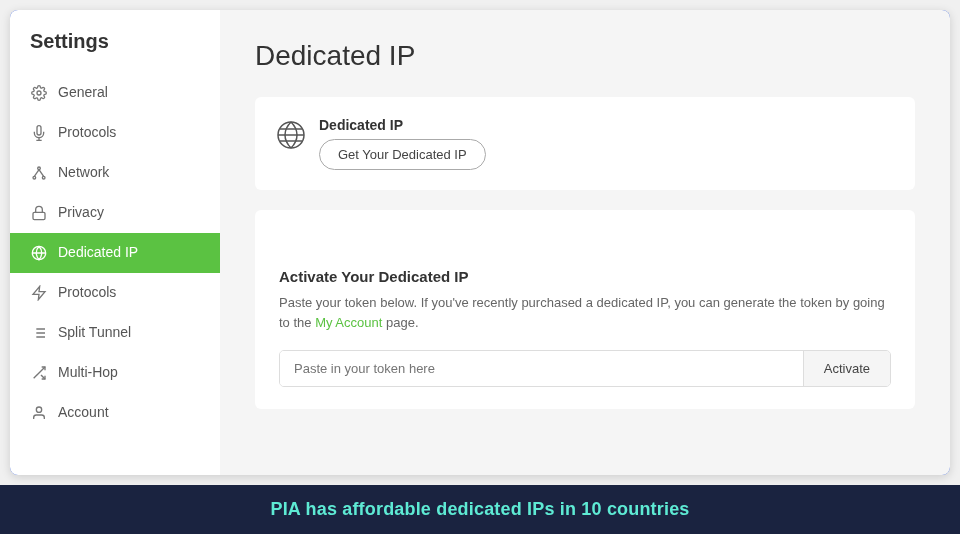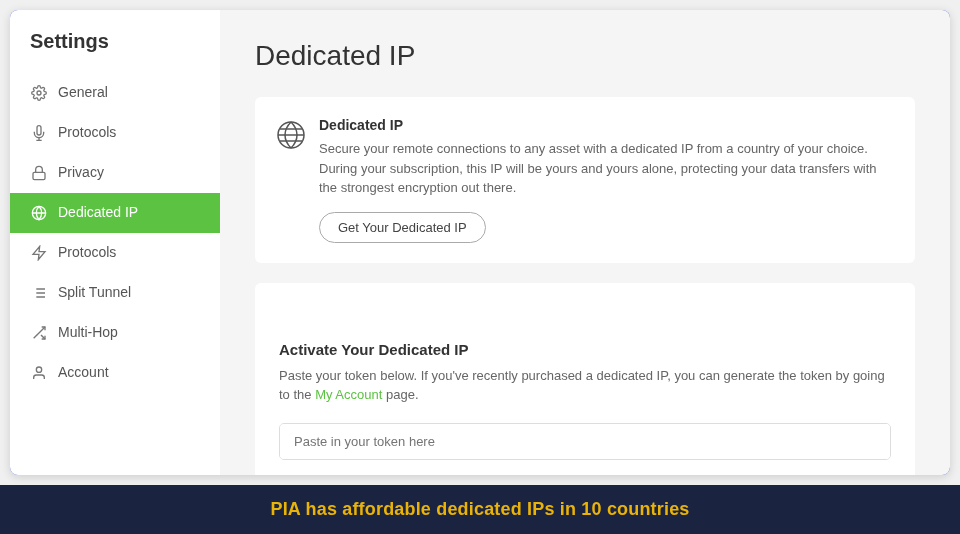--- a/index.html
+++ b/index.html
@@ -161,21 +161,21 @@
       border-left: 1.5px solid #ddd;
       padding: 10px 20px;
       font-size: 13px;
       color: #444;
       cursor: pointer;
       white-space: nowrap;
     }
     
     .bottom-banner {
       background: #1a2340;
-      color: #eab308;
+      color: #5eead4;
       text-align: center;
       padding: 14px 20px;
       font-size: 18px;
       font-weight: 600;
       letter-spacing: 0.01em;
     }
     
     svg { display: block; }
   </style>
 </head>
@@ -201,20 +201,32 @@
         <svg width="16" height="16" viewBox="0 0 24 24" fill="none" stroke="currentColor" stroke-width="2">
           <path d="M12 1a3 3 0 0 0-3 3v8a3 3 0 0 0 6 0V4a3 3 0 0 0-3-3z"></path>
             <path d="M19 10v2a7 7 0 0 1-14 0v-2"></path>
             <line x1="12" y1="19" x2="12" y2="23"></line>
             <line x1="8" y1="23" x2="16" y2="23"></line>
         </svg>
       </span>
       <span class="sidebar-item-label">Protocols</span>
     </div>
 
+    <div class="sidebar-item">
+      <span class="sidebar-icon">
+        <svg width="16" height="16" viewBox="0 0 24 24" fill="none" stroke="currentColor" stroke-width="2">
+          <circle cx="12" cy="5" r="2"></circle>
+            <circle cx="5" cy="19" r="2"></circle>
+            <circle cx="19" cy="19" r="2"></circle>
+          <line x1="12" y1="7" x2="5" y2="17"></line>
+            <line x1="12" y1="7" x2="19" y2="17"></line>
+        </svg>
+      </span>
+      <span class="sidebar-item-label">Network</span>
+    </div>
 
     <div class="sidebar-item">
       <span class="sidebar-icon">
         <svg width="16" height="16" viewBox="0 0 24 24" fill="none" stroke="currentColor" stroke-width="2">
           <rect x="3" y="11" width="18" height="11" rx="2" ry="2"></rect>
             <path d="M7 11V7a5 5 0 0 1 10 0v4"></path>
         </svg>
       </span>
       <span class="sidebar-item-label">Privacy</span>
     </div>
@@ -284,30 +296,30 @@
         <svg width="32" height="32" viewBox="0 0 32 32" fill="none" stroke="#555" stroke-width="1.5">
           <circle cx="16" cy="16" r="13"></circle>
           <path d="M16 3C16 3 10 9 10 16s6 13 6 13"></path>
           <path d="M16 3c0 0 6 6 6 13s-6 13-6 13"></path>
           <line x1="3" y1="16" x2="29" y2="16"></line>
           <path d="M5 10h22M5 22h22"></path>
         </svg>
       </div>
       <div class="info-card-body">
         <div class="info-card-title">Dedicated IP</div>
-        <div class="info-card-desc">Secure your remote connections to any asset with a dedicated IP from a country of your choice. During your subscription, this IP will be yours and yours alone, protecting your data transfers with the strongest encryption out there.</div>
         <button class="btn-outline">Get Your Dedicated IP</button>
       </div>
     </div>
 
     <div class="activate-card">
       <div class="activate-title">Activate Your Dedicated IP</div>
       <div class="activate-desc">
         <span>Paste your token below. If you've recently purchased a dedicated IP, you can generate the token by going to the </span><a href="#">My Account</a><span> page.</span>
       </div>
       <div class="token-row">
         <input class="token-input" type="text" placeholder="Paste in your token here" style="">
+        <button class="btn-activate">Activate</button>
       </div>
     </div>
   </main>
 </div>
 
 <div class="bottom-banner">PIA has affordable dedicated IPs in 10 countries</div>
 
 </body></html>

